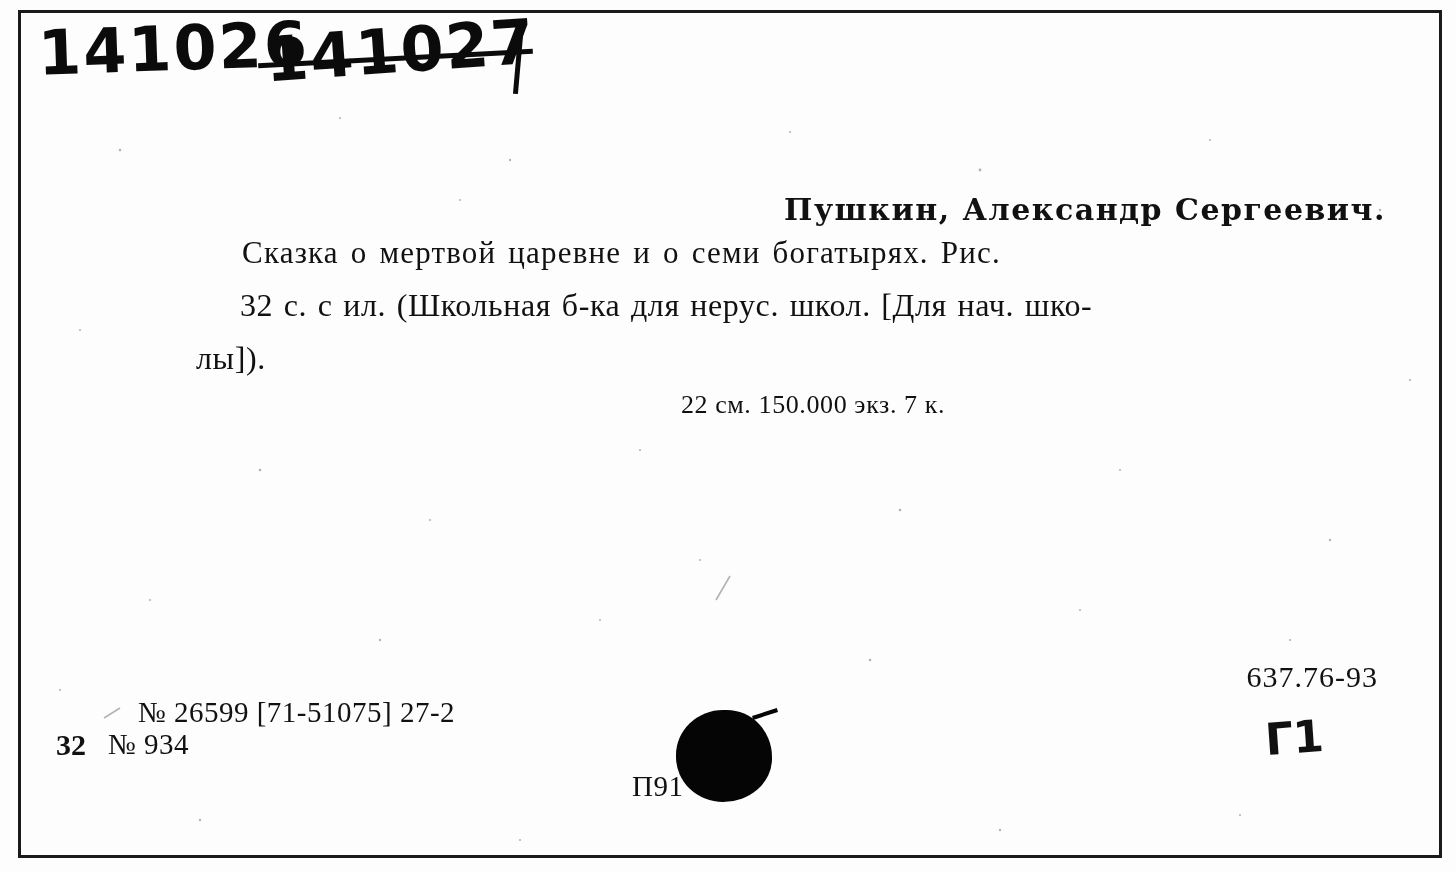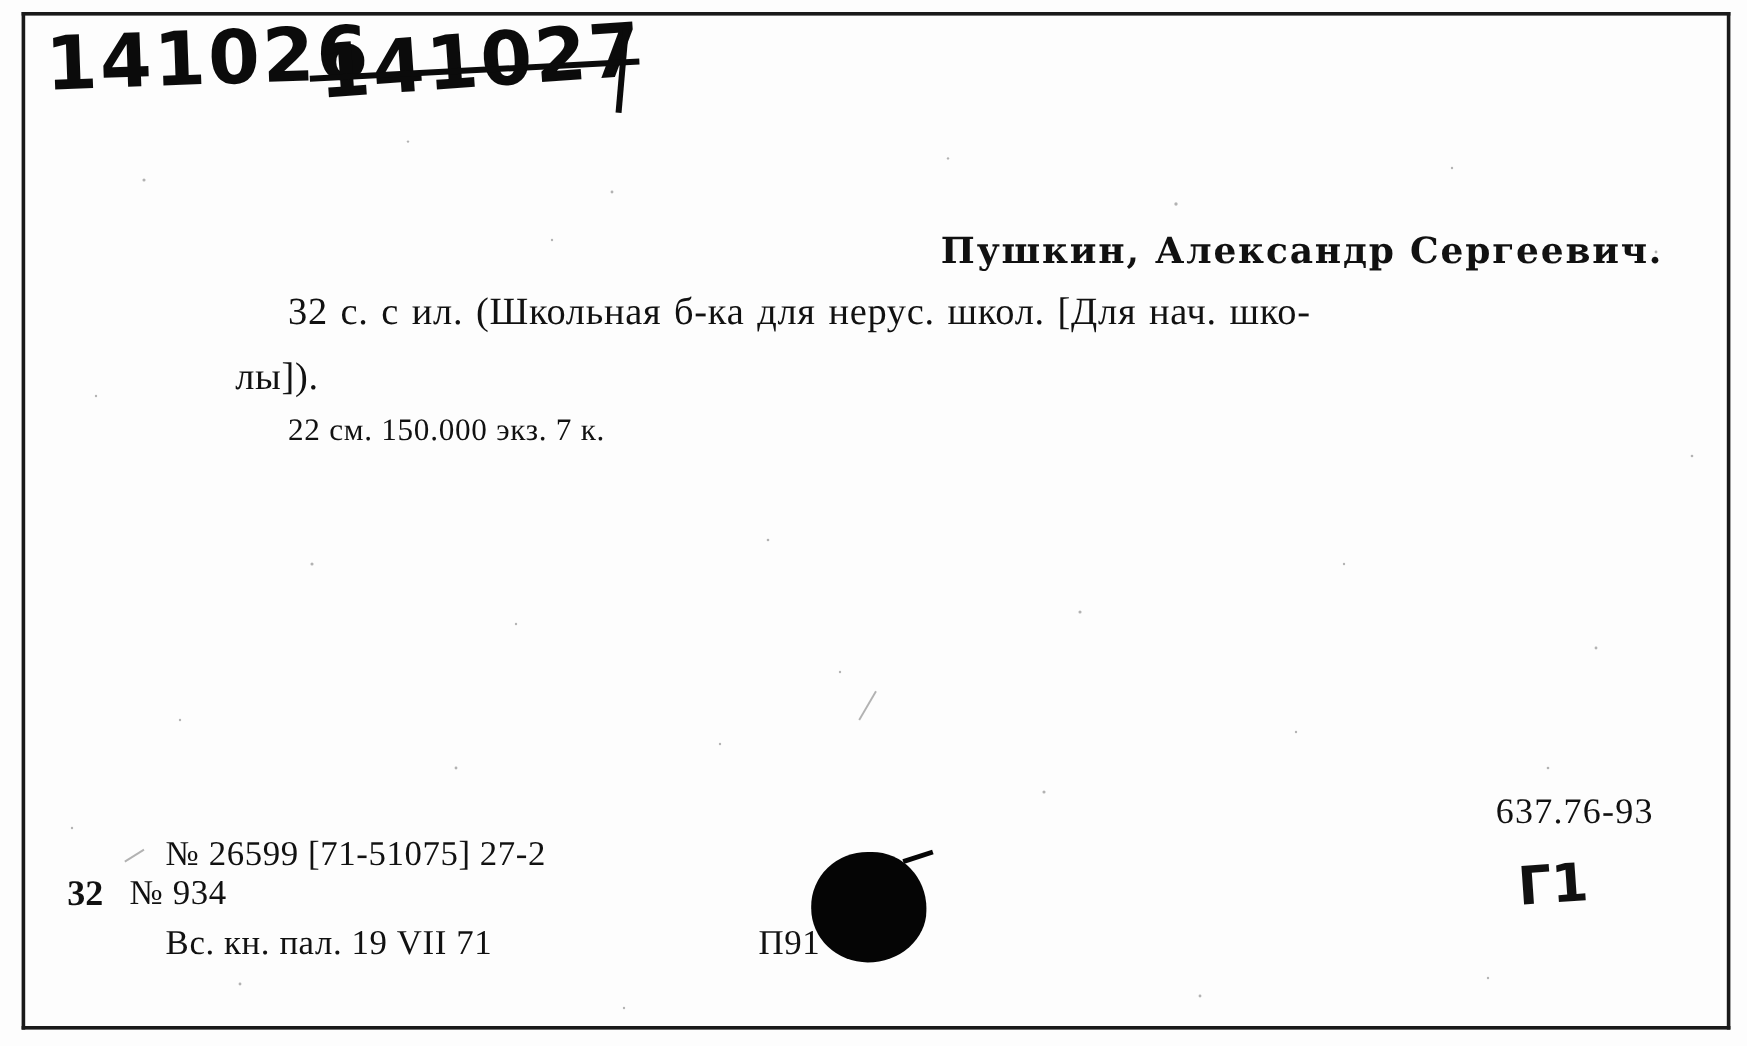--- a/index.html
+++ b/index.html
@@ -104,20 +104,21 @@
     line-height: 1.3;
     margin-top: 12px;
     word-spacing: 2px;
   }
   .note.indent { text-indent: 44px; }
   .phys {
     font-size: 26px;
     letter-spacing: .6px;
     margin-top: 10px;
     text-indent: 44px;
+    text-align: center;
   }
 
   
   #ddc {
     position: absolute;
     right: 78px;
     top: 660px;
     font-size: 30px;
     letter-spacing: 1px;
   }
@@ -238,30 +239,30 @@
   <div class="border-line" id="border-right"></div>
   <div class="border-line" id="border-bottom"></div>
 
   <div id="handwriting">141026</div>
   <div id="handwriting-struck">141027</div>
   <div id="strike-through"></div>
   <div id="strike-vertical"></div>
 
   <div id="bib">
     <div class="author">Пушкин, Александр Сергеевич.</div>
+    <div class="title-line indent">Сказка о мертвой  царевне и о семи богатырях.  Рис.</div>
     <div class="note indent">32 с. с ил. (Школьная б-ка для нерус. школ. [Для нач. шко-</div>
     <div class="note">лы]).</div>
     <div class="phys">22 см. 150.000 экз. 7 к.</div>
   </div>
 
   <div id="ddc">637.76-93</div>
   <div id="ddc-stamp">Г1</div>
 
   <div id="num-45">32</div>
   <div id="reg-line1">№ 26599 [71-51075] 27-2</div>
   <div id="reg-line2">№ 934</div>
-  <div id="reg-line3">Вс. кн. пал. 19 VII 71</div>
   <div id="plate-code">П91</div>
 
   <div id="ink-blot"></div>
   <div id="ink-tail"></div>
 
 </div>
 
 </body></html>

